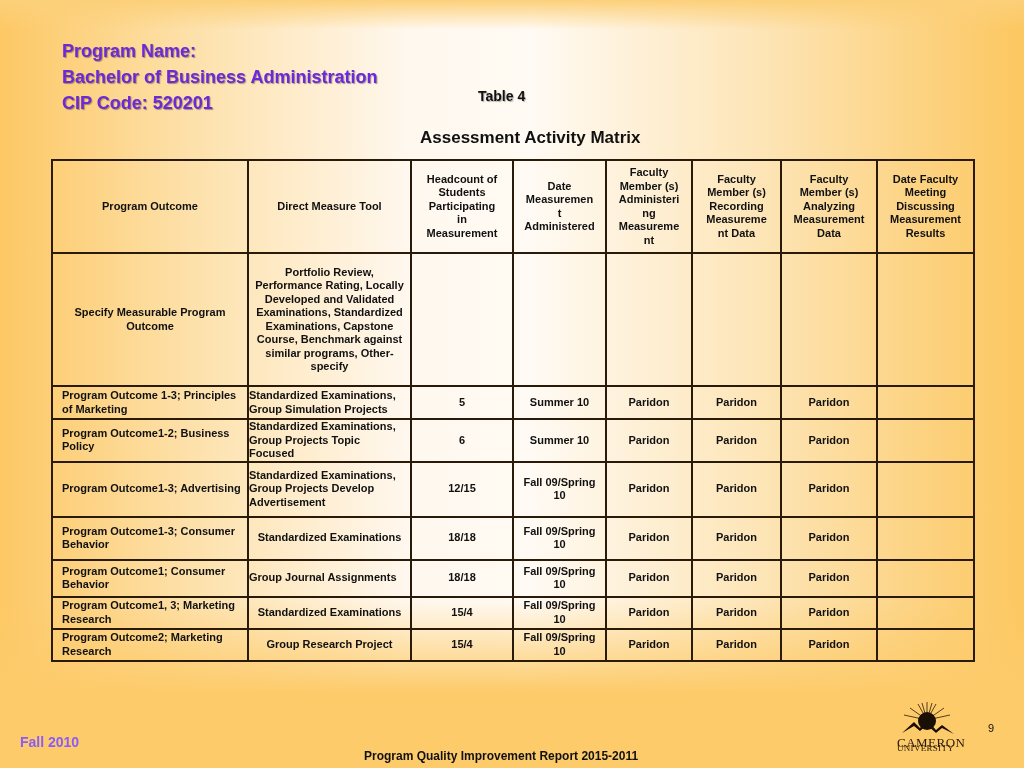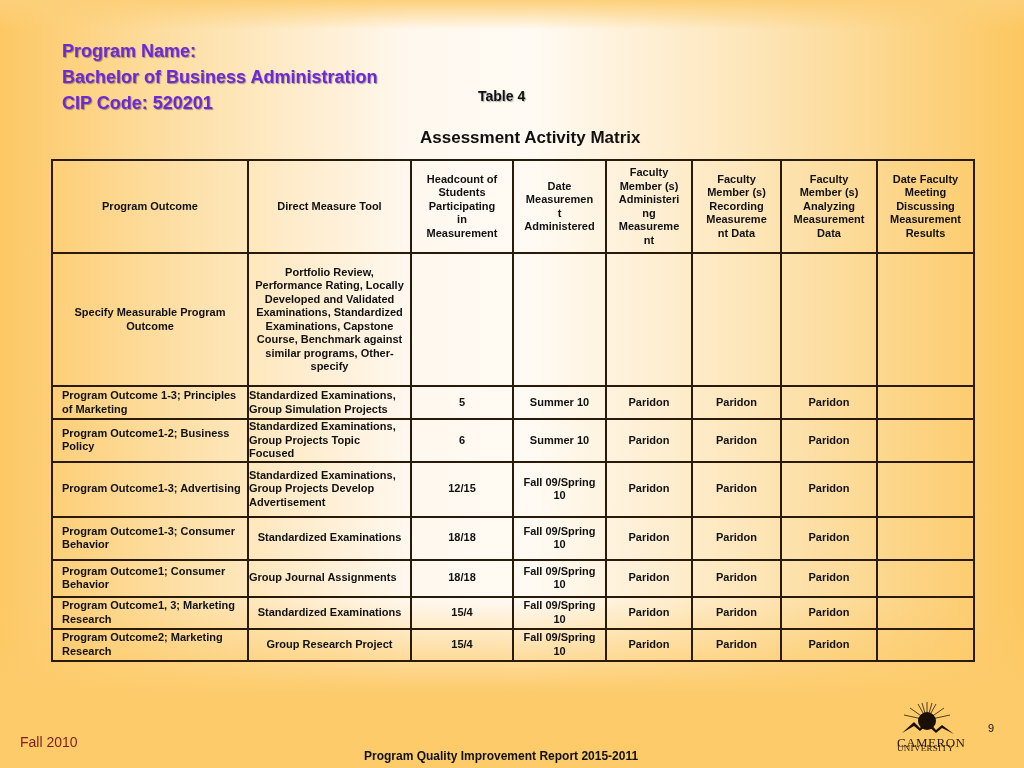--- a/index.html
+++ b/index.html
@@ -41,21 +41,21 @@
     border:2px solid #2a1a0a;
     font-size:11px; font-weight:bold; color:#111;
     text-align:center; vertical-align:middle;
     line-height:13.5px; padding:0 3px;
     overflow:hidden;
   }
   table.matrix td.left { text-align:left; padding-left:9px; }
   table.matrix td.tool-left { text-align:left; padding-left:0; }
   .footer-left {
     position:absolute; left:12px; top:734px;
-    font-size:14px; font-weight:normal; color:#7f1d1d;padding-left:8px;
+    font-size:14px; font-weight:bold; color:#8b5cf6;padding-left:8px;
   }
   .footer-center {
     position:absolute; left:364px; top:749px;
     font-size:12px; font-weight:bold; color:#111;
   }
   .page-num {
     position:absolute; left:988px; top:722px;
     font-size:11px; color:#111;
   }
   .logo { position:absolute; left:896px; top:700px; width:62px; height:52px; }

